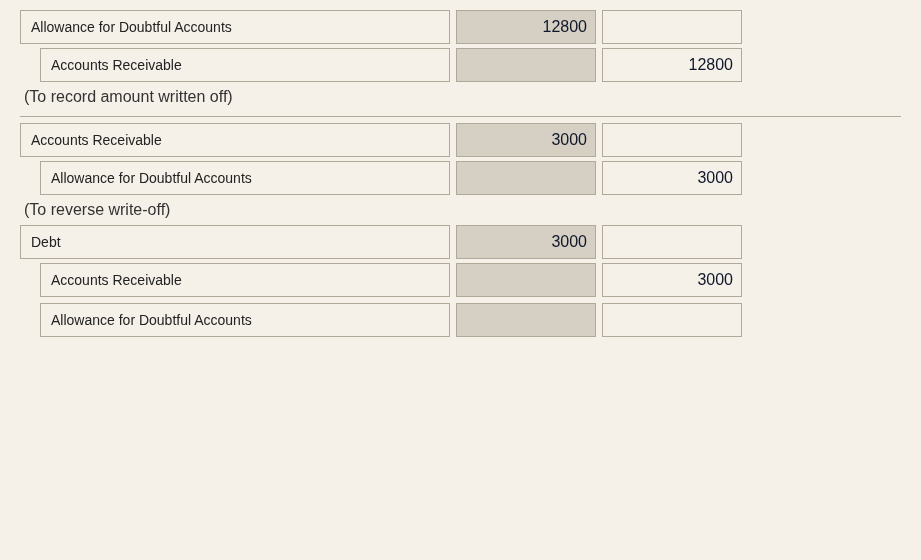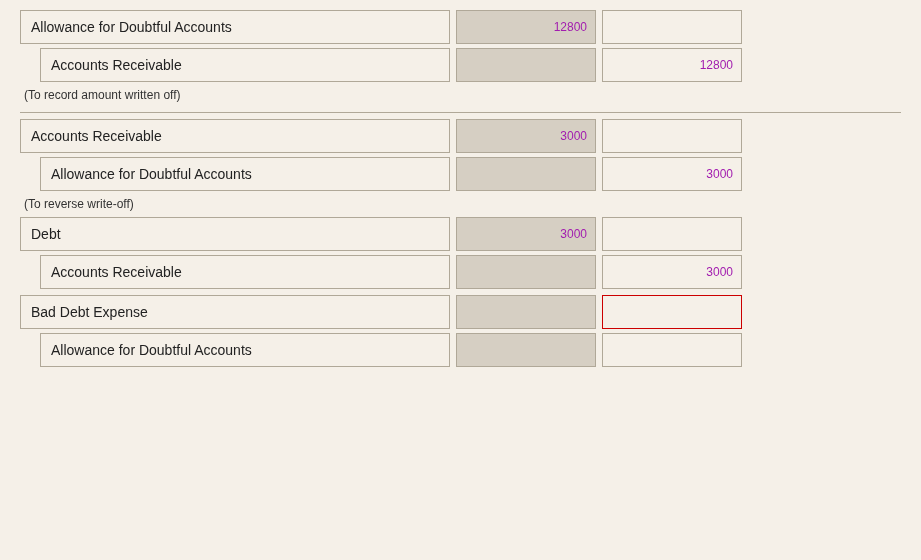--- a/index.html
+++ b/index.html
@@ -75,35 +75,35 @@
 
     .credit-cell.filled {
       background-color: #f5f0e8;
     }
 
     .credit-cell.highlighted {
       border: 1.5px solid #cc0000;
     }
 
     .note-text {
-      font-size: 12px;
+      font-size: 16px;
       color: #333;
       margin: 6px 0 6px 4px;
       font-style: normal;
     }
 
     .top-partial {
       border-bottom: 1px solid #b0a898;
       margin-bottom: 6px;
       padding-bottom: 4px;
     }
 
     .amount-text {
-      font-size: 12px;
-      color: #a21caf;
+      font-size: 16px;
+      color: #0f172a;
     }
   </style>
 </head>
 <body>
 
 <div class="page">
 
   <div class="journal-section top-partial">
     <div class="entry-row">
       <div class="account-label main">
@@ -176,31 +176,20 @@
         <span class="amount-text"></span>
       </div>
       <div class="credit-cell filled">
         <span class="amount-text">3000</span>
       </div>
     </div>
   </div>
 
   <div class="journal-section">
     <div class="entry-row">
-      <div class="account-label main">
-        <span>Bad Debt Expense</span>
-      </div>
-      <div class="debit-cell">
-        <span class="amount-text"></span>
-      </div>
-      <div class="credit-cell highlighted">
-        <span class="amount-text"></span>
-      </div>
-    </div>
-    <div class="entry-row">
       <div class="account-label sub">
         <span>Allowance for Doubtful Accounts</span>
       </div>
       <div class="debit-cell">
         <span class="amount-text"></span>
       </div>
       <div class="credit-cell">
         <span class="amount-text"></span>
       </div>
     </div>

